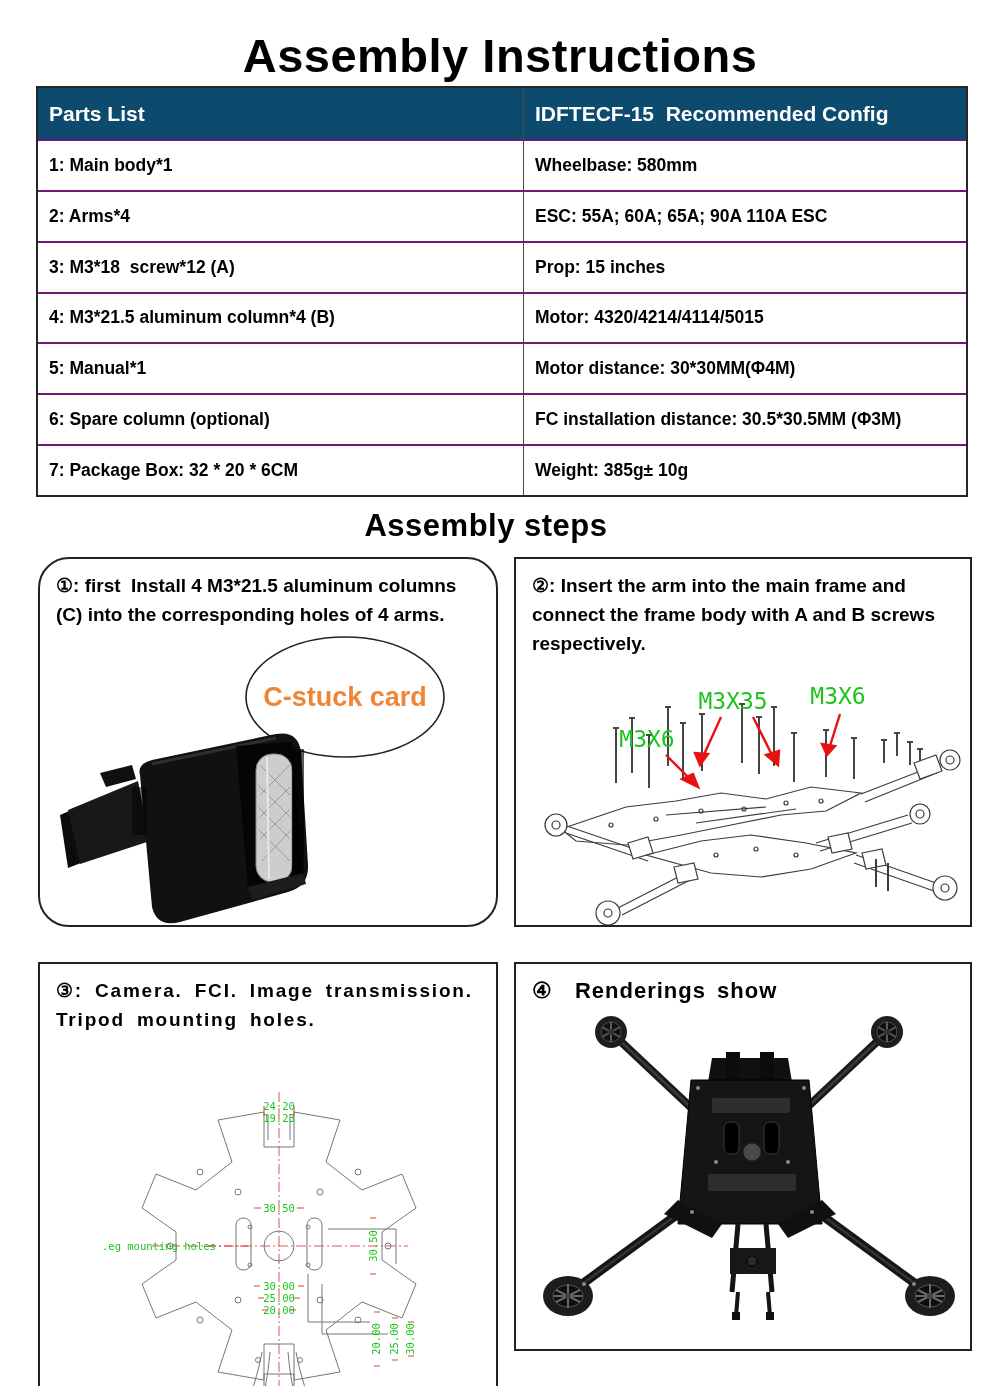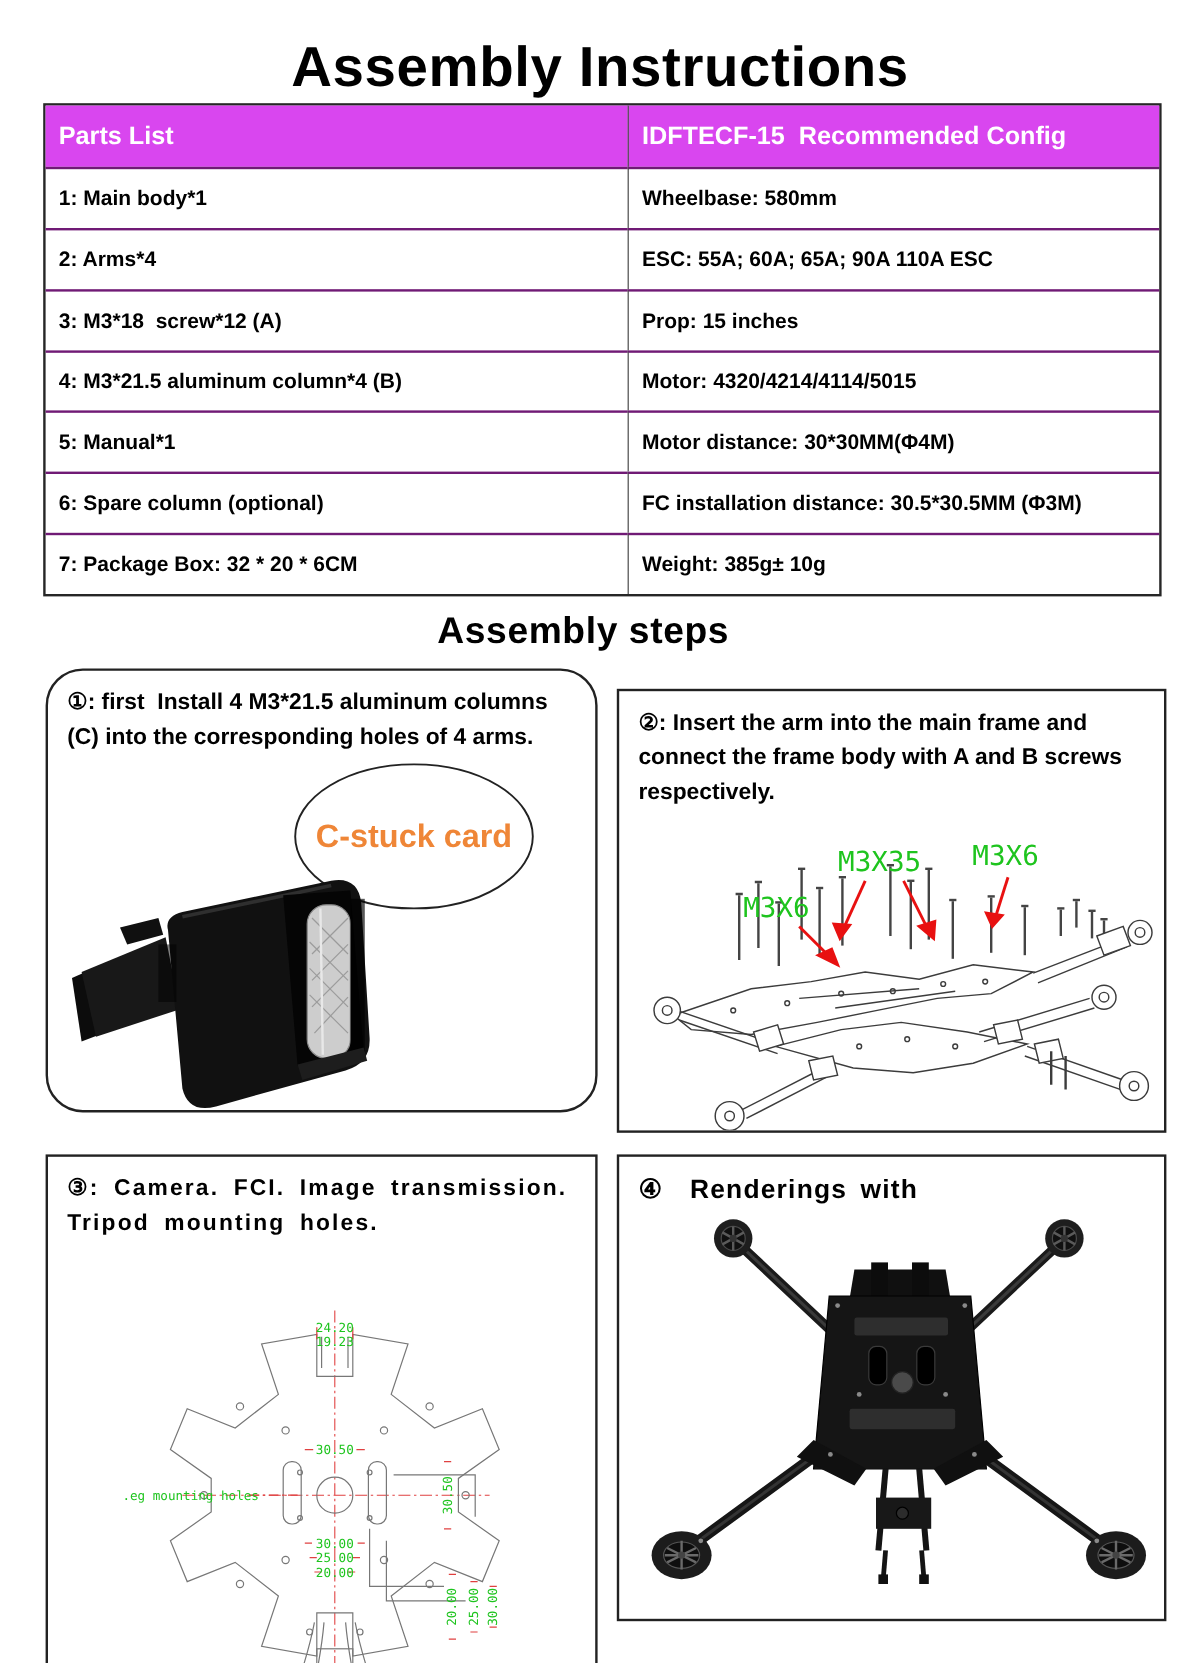--- a/index.html
+++ b/index.html
@@ -17,32 +17,32 @@
     box-sizing:border-box;border:2px solid #262626;
     display:grid;grid-template-columns:485px 1fr;grid-template-rows:51px repeat(7,1fr);
   }
   .pt-cell{
     box-sizing:border-box;display:flex;align-items:center;padding-left:11px;
     font-weight:bold;font-size:17.5px;white-space:pre-wrap;
     border-top:2px solid #701a75;
   }
   .pt-cell.col2{border-left:1px solid #4a4a4a;}
   .pt-cell.head{
-    background:#d946ef;color:#ffffff;font-size:21px;border-top:none;
+    background:#0c4a6e;color:#ffffff;font-size:21px;border-top:none;
   }
   
   .steps-title{
     position:absolute;top:508px;left:0;width:972px;text-align:center;
     font-size:31px;font-weight:700;letter-spacing:0.5px;
   }
   .panel{
     position:absolute;box-sizing:border-box;border:2px solid #222;background:#fff;
   }
   #panel1{left:38px;top:557px;width:460px;height:370px;border-radius:31px;}
-  #panel2{left:514px;top:557px;width:458px;height:370px;margin-top:17px;}
+  #panel2{left:514px;top:557px;width:458px;height:370px;}
   #panel3{left:38px;top:962px;width:460px;height:449px;}
   #panel4{left:514px;top:962px;width:458px;height:389px;}
   .step-text{
     padding:12px 14px 0 16px;font-size:19px;font-weight:bold;line-height:29px;
     white-space:pre-wrap;
   }
   #panel3 .step-text{letter-spacing:1.8px;word-spacing:5px;}
   #panel4 .step-text{font-size:22px;letter-spacing:1px;word-spacing:4px;}
   .diagram{position:absolute;left:0;bottom:0;}
   svg text.cad{font-family:"DejaVu Sans Mono",monospace;fill:#1ec41e;}
@@ -305,21 +305,21 @@
         <text class="cad" x="239" y="292">20.00</text>
         <text class="cad" x="337" y="320" transform="rotate(-90 337 317)">20.00</text>
         <text class="cad" x="355" y="320" transform="rotate(-90 355 317)">25.00</text>
         <text class="cad" x="371" y="320" transform="rotate(-90 371 317)">30.00</text>
       </g>
     </g>
   </svg>
 </div>
 
 <div class="panel" id="panel4">
-  <div class="step-text">④  Renderings with</div>
+  <div class="step-text">④  Renderings show</div>
   <svg class="diagram" width="454" height="345" viewBox="0 0 454 345">
     <g transform="translate(0,-42)">
 
       <g stroke-linecap="round">
         <line x1="233" y1="200" x2="100" y2="75" stroke="#1a1a1a" stroke-width="8"></line>
         <line x1="233" y1="200" x2="366" y2="75" stroke="#1a1a1a" stroke-width="8"></line>
         <line x1="233" y1="200" x2="58" y2="328" stroke="#161616" stroke-width="9"></line>
         <line x1="233" y1="200" x2="408" y2="328" stroke="#161616" stroke-width="9"></line>
         <line x1="233" y1="200" x2="100" y2="75" stroke="#3a3a3a" stroke-width="2.5"></line>
         <line x1="233" y1="200" x2="366" y2="75" stroke="#3a3a3a" stroke-width="2.5"></line>

